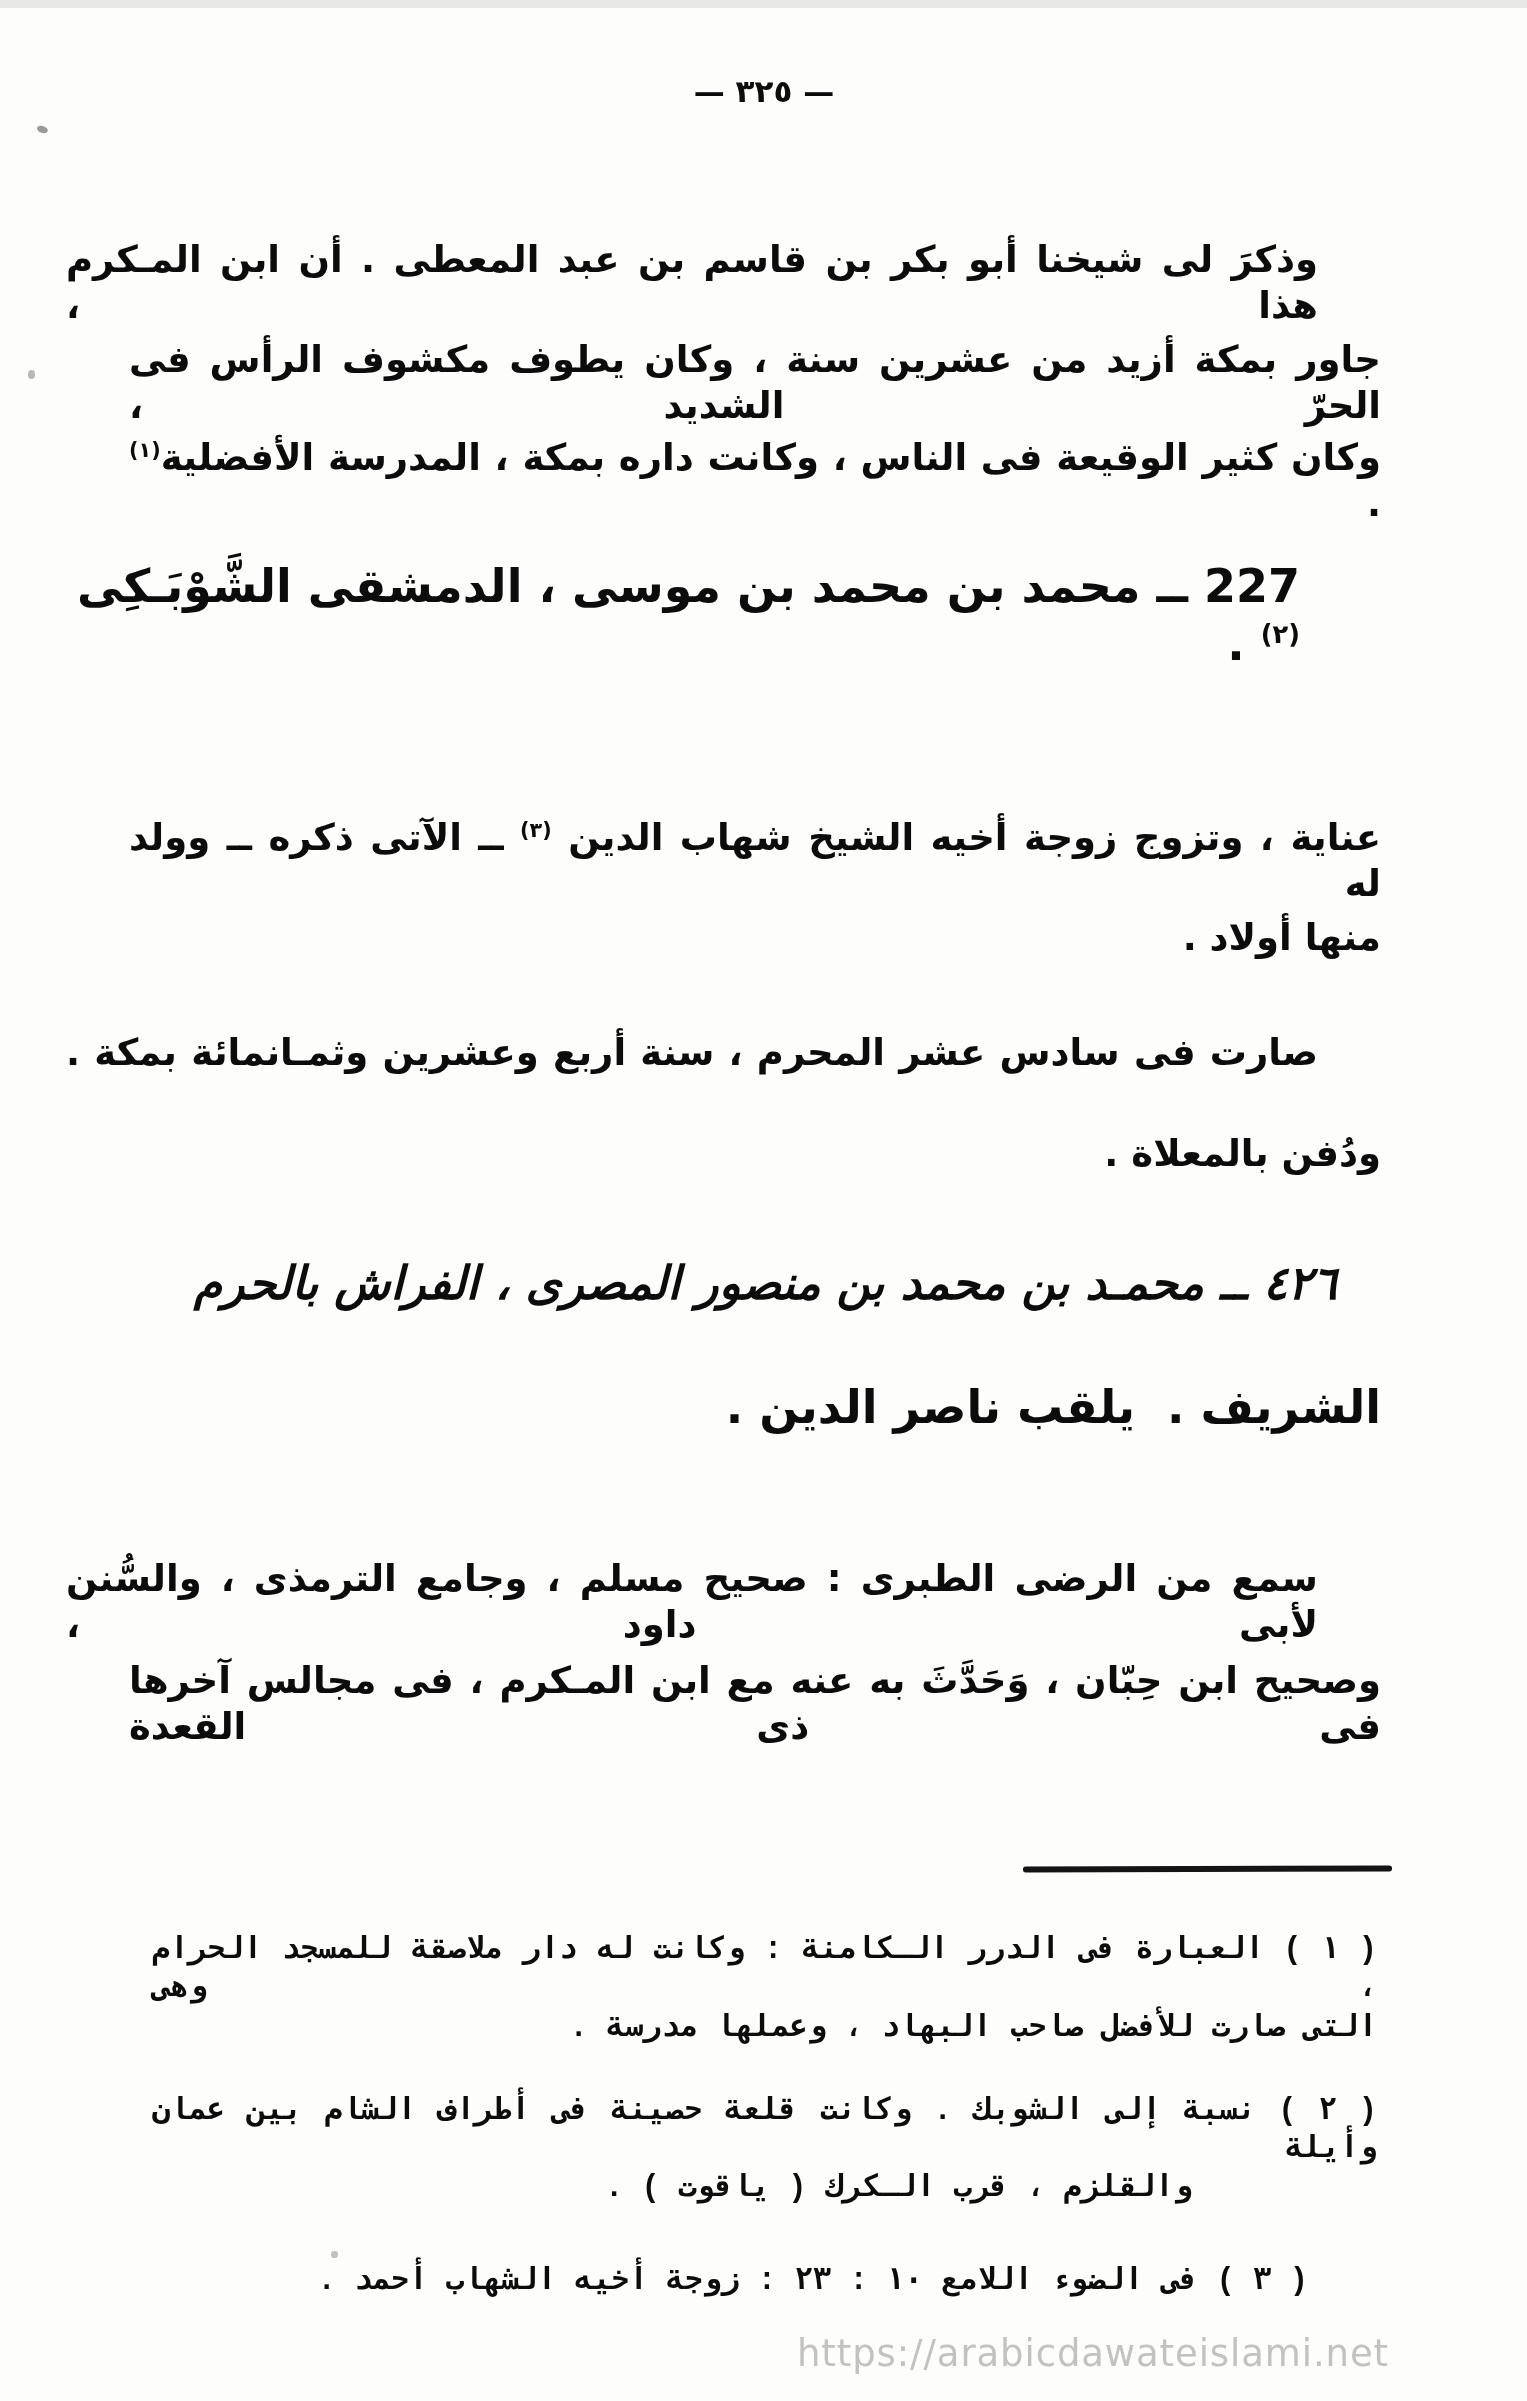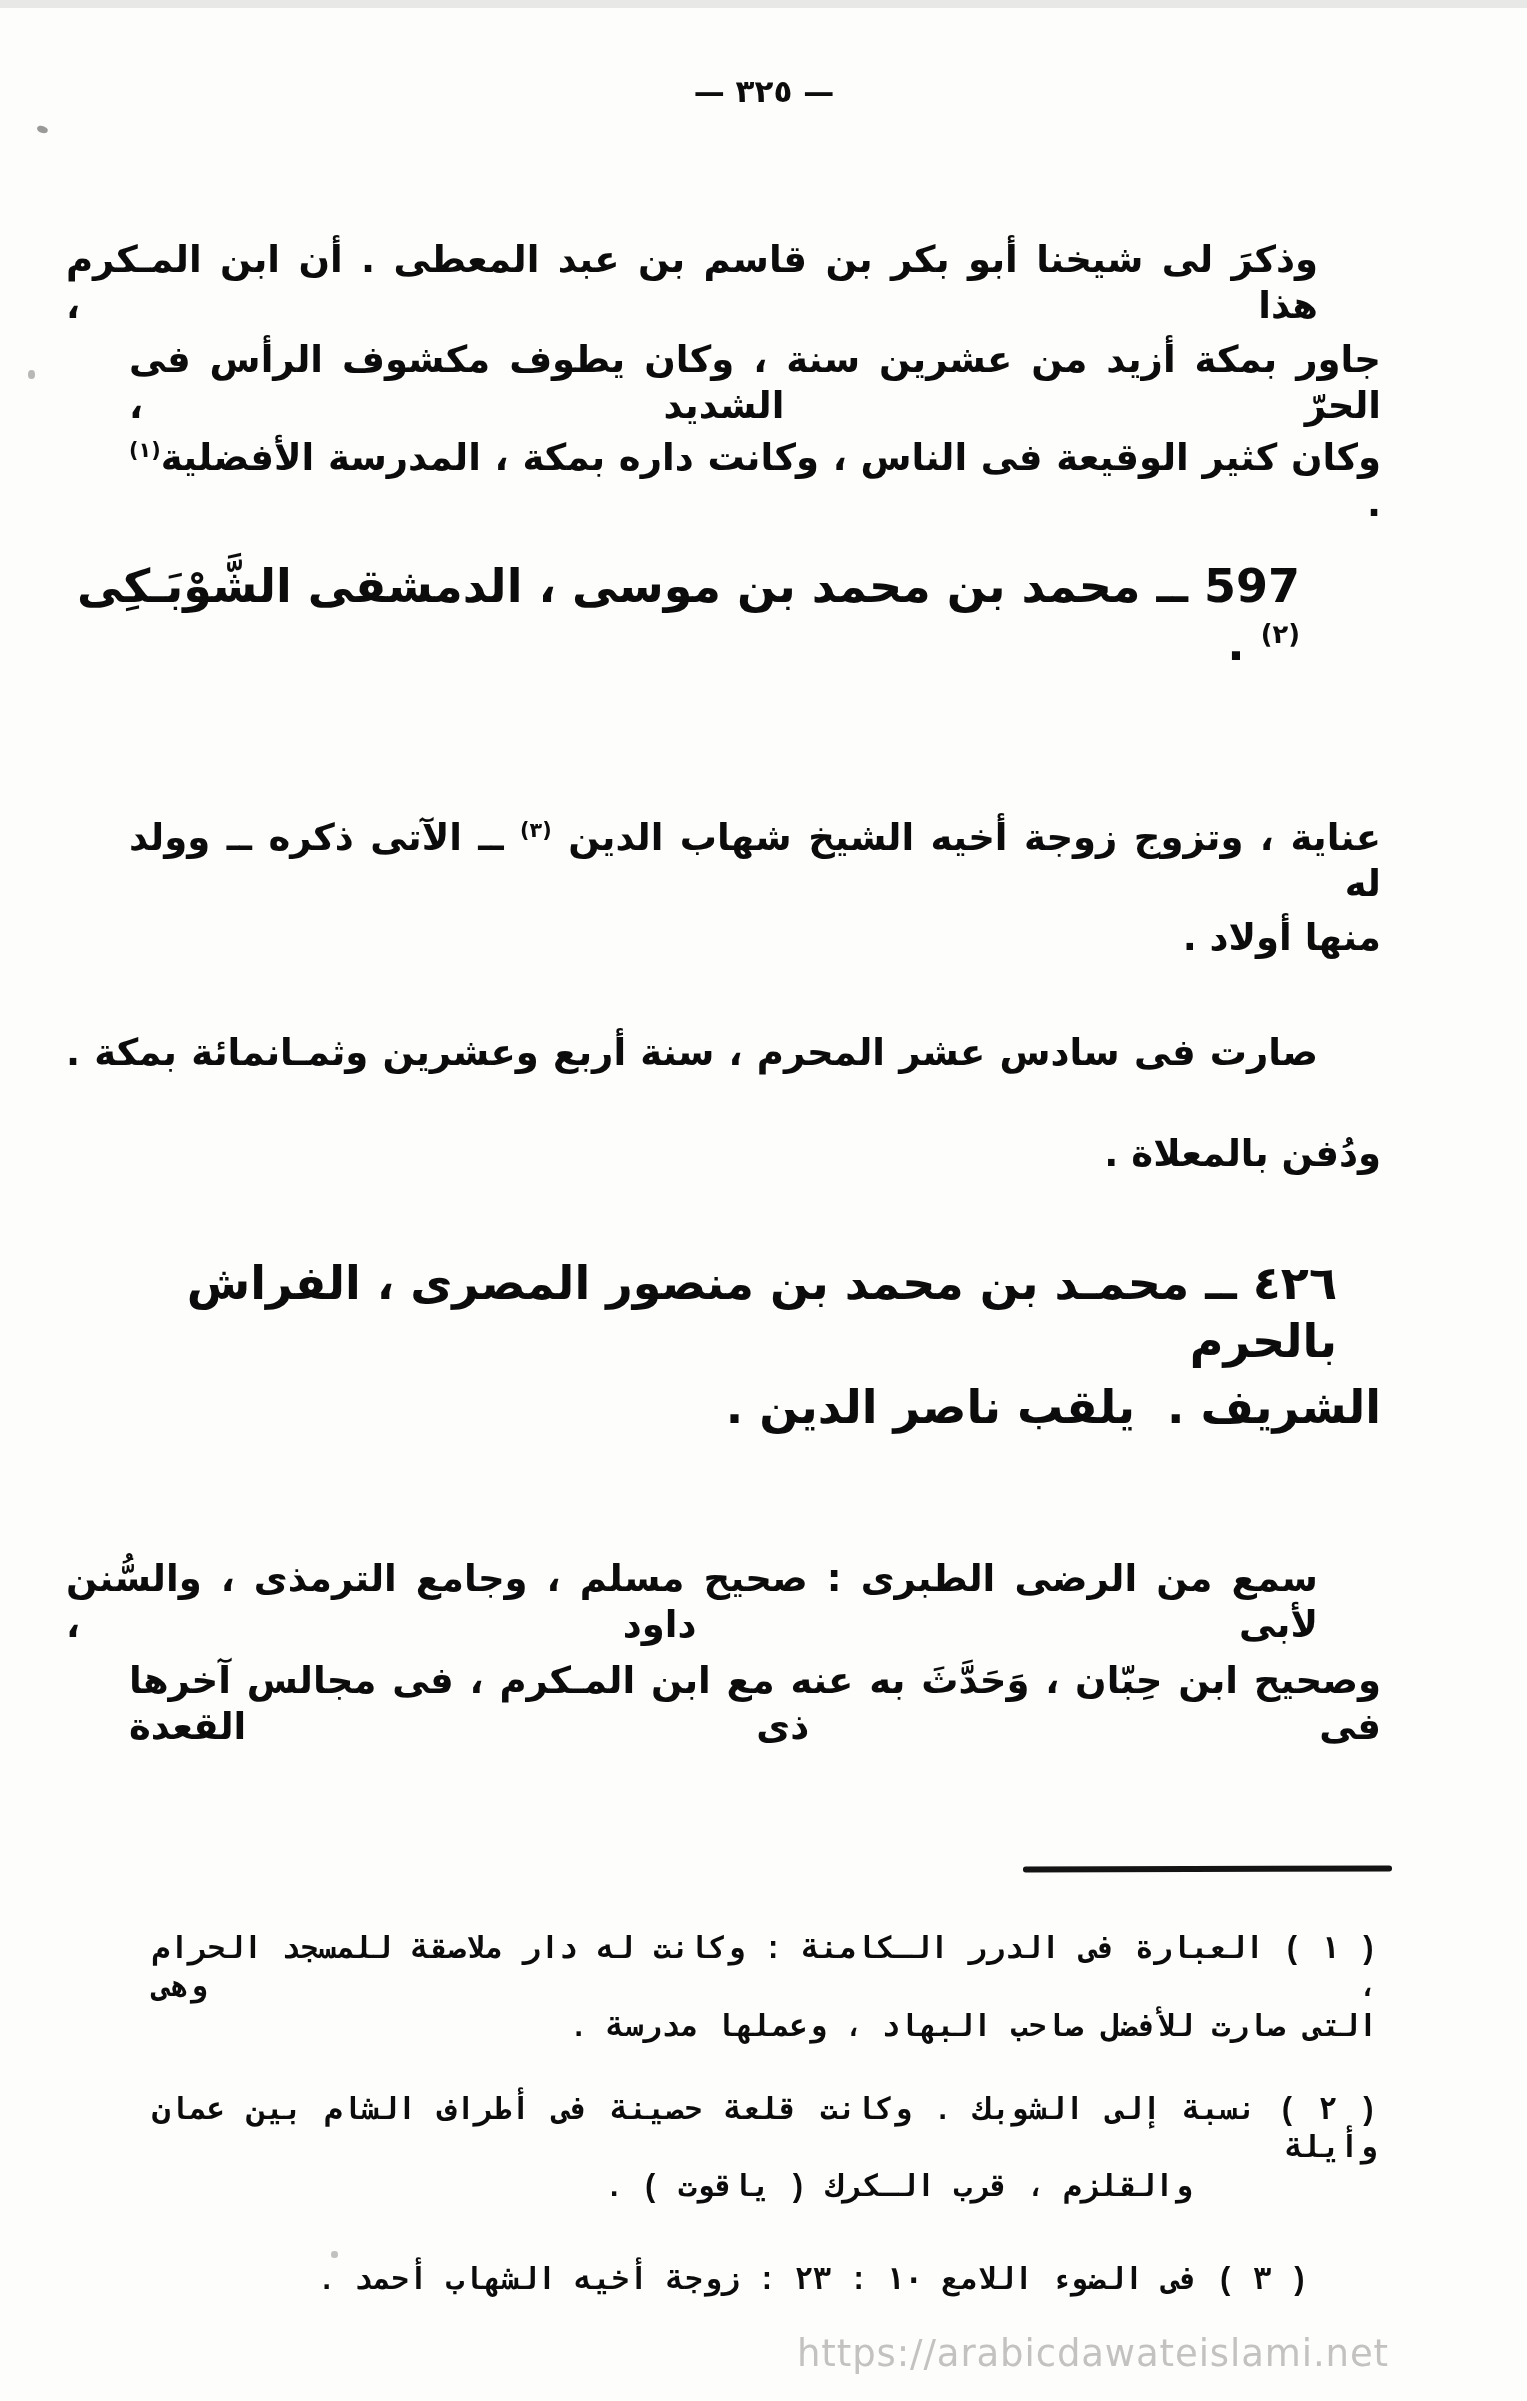--- a/index.html
+++ b/index.html
@@ -22,21 +22,21 @@
     font-weight:700;
     white-space:normal;
   }
   .t-main{font-size:37px;}
   .t-head{font-size:46px;font-weight:700;}
   .t-fn{font-size:30.5px;font-family:Liberation Mono, monospace;}
   .just{text-align:justify;text-align-last:justify;}
   .right{text-align:right;}
   .ind-main{padding-right:63px;}
   .ind-h425{padding-right:81px;}
-  .ind-h426{padding-right:44px;}
+  .ind-h426{padding-right:44px;font-style:italic;}
   .ind-fn2l2{padding-right:185px;}
   .ind-fn3{padding-right:69px;}
   .fn-block{right:151px;width:1225px;}
   .fnref{
     display:inline-block;
     font-size:0.56em;
     vertical-align:0.65em;
     font-weight:700;
   }
   .page-number{
@@ -77,21 +77,21 @@
 <body>
 
 <div class="page">
 
   <div class="page-number">— ٣٢٥ —</div>
 
   <div class="ln t-main just ind-main" style="top:229px">وذكرَ لى شيخنا أبو بكر بن قاسم بن عبد المعطى . أن ابن المـكرم هذا ،</div>
   <div class="ln t-main just" style="top:329px">جاور بمكة أزيد من عشرين سنة ، وكان يطوف مكشوف الرأس فى الحرّ الشديد ،</div>
   <div class="ln t-main just" style="top:427px"><span>وكان كثير الوقيعة فى الناس ، وكانت داره بمكة ، المدرسة الأفضلية</span><span class="fnref">(١)</span><span> .</span></div>
 
-  <div class="ln t-head right ind-h425" style="top:550px"><span>597 ــ محمد بن محمد بن موسى ، الدمشقى الشَّوْبَـكِى </span><span class="fnref">(٢)</span><span> .</span></div>
+  <div class="ln t-head right ind-h425" style="top:550px"><span>227 ــ محمد بن محمد بن موسى ، الدمشقى الشَّوْبَـكِى </span><span class="fnref">(٢)</span><span> .</span></div>
 
   <div class="ln t-main just" style="top:807px"><span>عناية ، وتزوج زوجة أخيه الشيخ شهاب الدين </span><span class="fnref">(٣)</span><span> ــ الآتى ذكره ــ وولد له</span></div>
   <div class="ln t-main right" style="top:907px">منها أولاد .</div>
   <div class="ln t-main just ind-main" style="top:1022px">صارت فى سادس عشر المحرم ، سنة أربع وعشرين وثمـانمائة بمكة .</div>
   <div class="ln t-main right" style="top:1123px">ودُفن بالمعلاة .</div>
 
   <div class="ln t-head right ind-h426" style="top:1247px">٤٢٦ ــ محمـد بن محمد بن منصور المصرى ، الفراش بالحرم</div>
   <div class="ln t-head right" style="top:1371px">الشريف .&nbsp; يلقب ناصر الدين .</div>
 
   <div class="ln t-main just ind-main" style="top:1548px">سمع من الرضى الطبرى : صحيح مسلم ، وجامع الترمذى ، والسُّنن لأبى داود ،</div>

